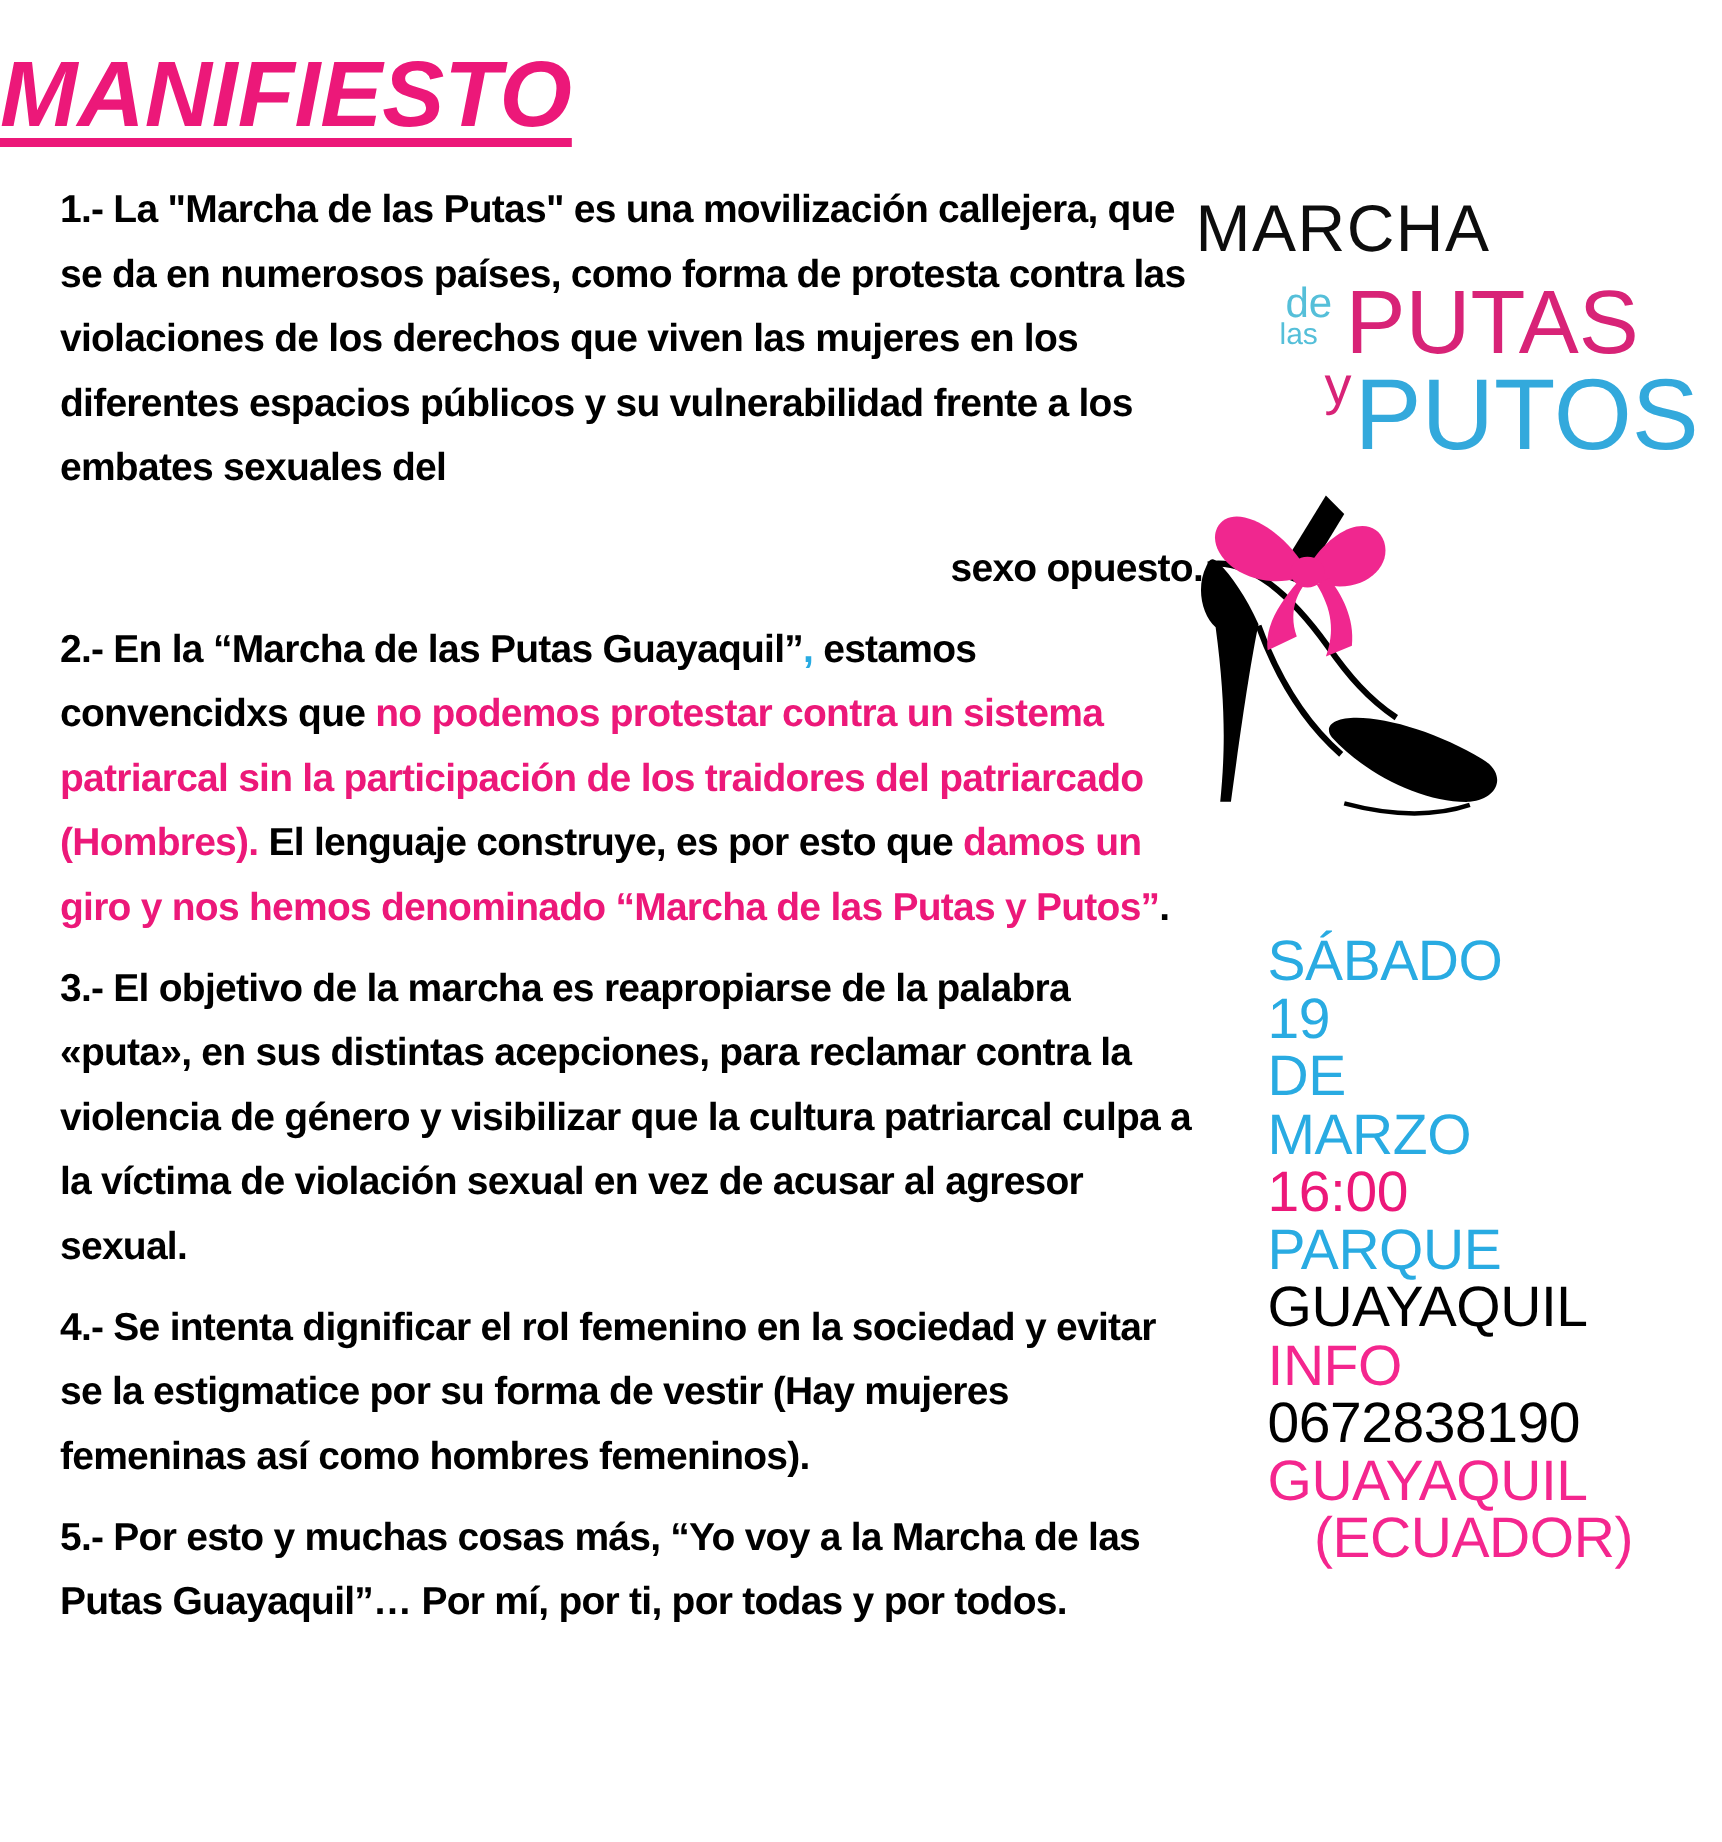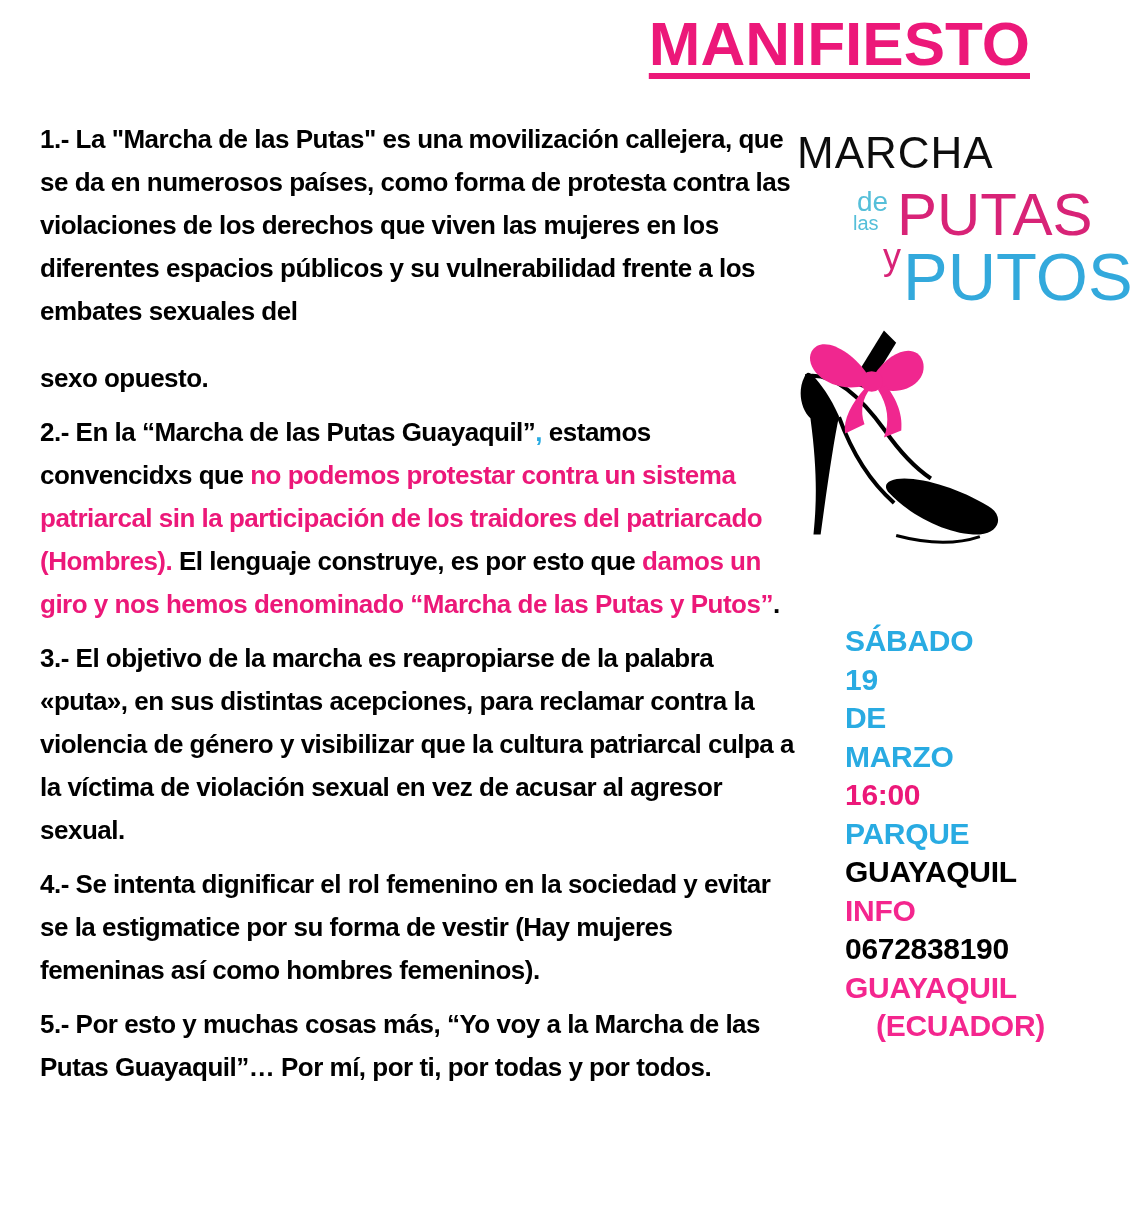--- a/index.html
+++ b/index.html
@@ -6,21 +6,21 @@
   .page {
     position: relative;
     width: 1148px;
     height: 1228px;
     background: #ffffff;
     overflow: hidden;
     font-family: "Liberation Sans", sans-serif;
   }
 
   
-  .header { position: absolute; left: 0; top: 8px; width: 1030px; text-align: right; }
+  .header { position: absolute; left: 0; top: 28px; width: 1030px; text-align: left; font-style: italic; }
   .title {
     display: inline-block;
     margin: 0;
     font-size: 62px;
     font-weight: bold;
     letter-spacing: 0px;
     color: var(--pink);
     text-decoration: underline;
     text-decoration-thickness: 6px;
     text-underline-offset: 8px;
@@ -32,21 +32,21 @@
     left: 40px;
     top: 118px;
     width: 762px;
     font-size: 26px;
     font-weight: bold;
     letter-spacing: -0.5px;
     line-height: 43px;
     color: #000;
   }
   .manifesto p { margin: 0 0 11px 0; }
-  .manifesto p.gap { margin-top: 24px; }
+  .manifesto p.gap { margin-top: 24px; text-align: right; }
 
   
   .logo { position: absolute; left: 795px; top: 128px; width: 310px; height: 170px; }
   .logo-marcha {
     position: absolute; left: 2px; top: 0;
     font-size: 44px; font-weight: 300; letter-spacing: 1px;
     color: #0d0d0d;
   }
   .logo-de  { position: absolute; left: 62px;  top: 58px;  font-size: 28px; color: var(--logo-light-blue); }
   .logo-las { position: absolute; left: 58px;  top: 84px;  font-size: 20px; color: var(--logo-light-blue); }
@@ -55,22 +55,22 @@
   .logo-putos { position: absolute; left: 108px; top: 110px; font-size: 67px; color: var(--logo-blue); letter-spacing: 0px; }
 
   
   .shoe { position: absolute; left: 790px; top: 318px; }
 
   
   .event {
     position: absolute;
     left: 845px;
     top: 622px;
-    font-size: 30px;
-    font-weight: bold;
+    font-size: 38px;
+    font-weight: normal;
     line-height: 38.5px;
     letter-spacing: -0.3px;
   }
 </style>
 </head>
 <body>
 
 <div class="page">
 
   <div class="header">

